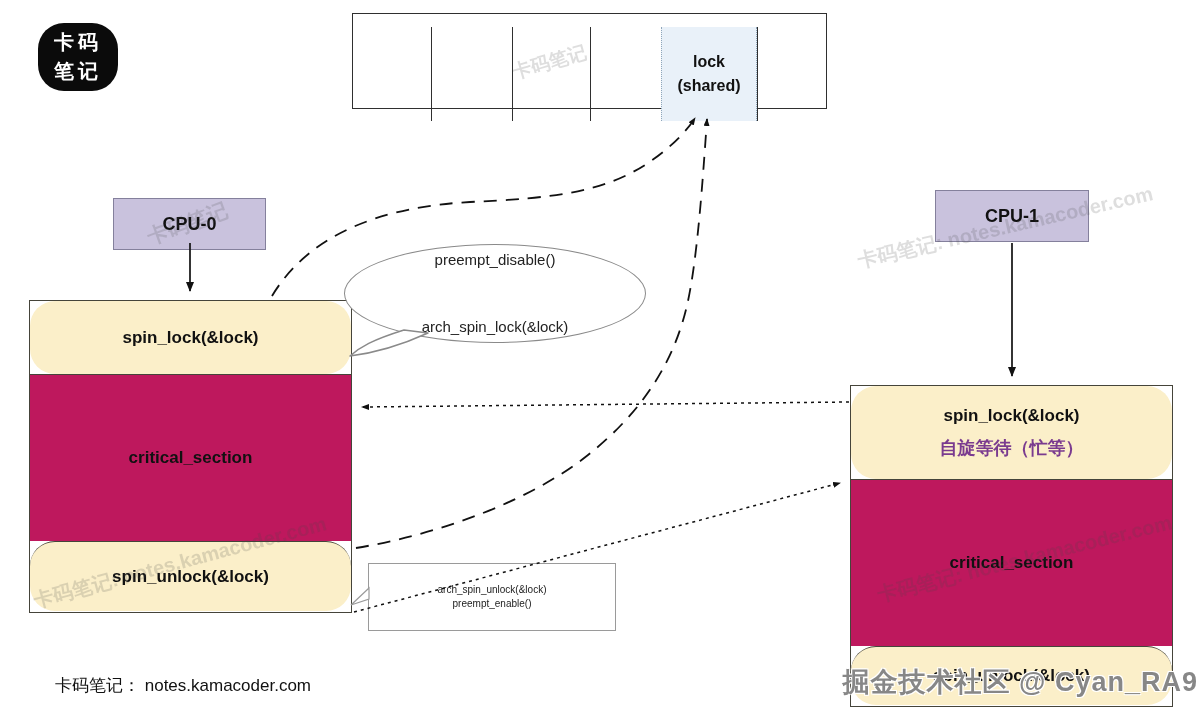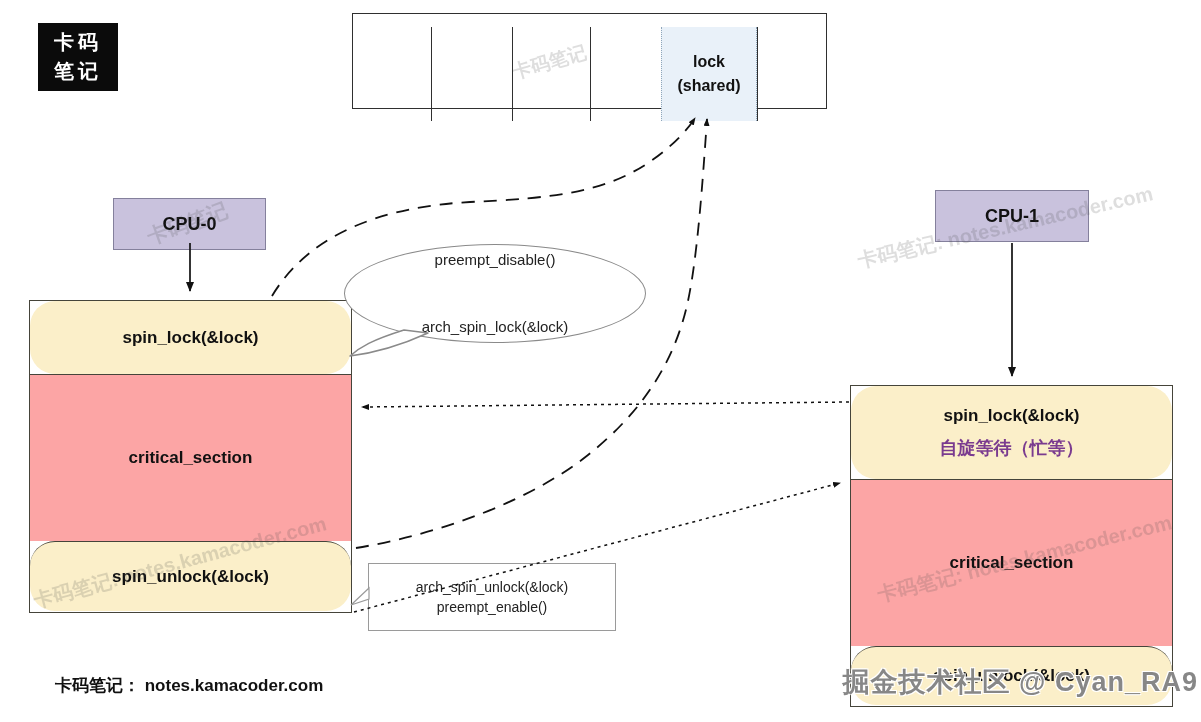--- a/index.html
+++ b/index.html
@@ -5,21 +5,21 @@
   html,body{margin:0;padding:0;background:#fff;}
   body{font-family:"Liberation Sans","DejaVu Sans",sans-serif;}
   #canvas{position:relative;width:1201px;height:722px;background:#ffffff;overflow:hidden;}
 
   .abs{position:absolute;}
 
   
   .badge{left:38px;top:23px;width:80px;height:68px;background:#0b0b0b;color:#fff;
          display:flex;flex-direction:column;align-items:center;justify-content:center;
          font-weight:bold;font-size:20px;line-height:1.45;letter-spacing:4px;
-         font-family:"DejaVu Serif","Liberation Serif",serif;}
+         font-family:"DejaVu Serif","Liberation Serif",serif;border-radius:26px;}
 
   
   .memory{left:352px;top:13px;width:475px;height:96px;border:1.6px solid #2f2f2f;box-sizing:border-box;background:#fff;}
   .cell{position:absolute;top:13px;height:100%;border-left:1.4px solid #2f2f2f;box-sizing:border-box;}
   .cell.first{border-left:none;}
   .cell.lock{background:#e9f1f9;border-left:1.4px dotted #8fa6ba;border-right:1.4px dotted #8fa6ba;
              display:flex;flex-direction:column;align-items:center;justify-content:center;
              font-weight:bold;font-size:16px;color:#111;line-height:1.5;}
 
   .ramlabel{left:855px;top:50px;width:136px;height:29px;background:#ffff9c;border:1.2px solid #b9b878;
@@ -31,41 +31,41 @@
   .cpu0{left:113px;top:198px;width:153px;text-align:right;}
   .cpu1{left:935px;top:190px;width:154px;}
 
   .stack{box-sizing:border-box;border:1.6px solid #45443a;background:#fff;}
   .lstack{left:29px;top:300px;width:323px;height:313px;}
   .rstack{left:850px;top:385px;width:323px;height:322px;}
   .row{box-sizing:border-box;display:flex;flex-direction:column;align-items:center;justify-content:center;
        font-weight:bold;font-size:17px;color:#111;border-top:1.5px solid #45443a;}
   .row.first{border-top:none;}
   .row.yellow{background:#fbefc9;border-radius:25px;}
-  .row.cream{background:#fca5a5;text-align:right;}
+  .row.cream{background:#be185d;text-align:right;}
   .subnote{color:#7a3b8f;font-size:18px;margin-top:10px;font-weight:bold;}
 
   
   .bubble{left:344px;top:244px;width:300px;height:97px;background:#fff;border:1.5px solid #8a8a8a;
           border-radius:50%;display:flex;flex-direction:column;align-items:center;justify-content:center;
           font-size:15px;color:#222;line-height:1.5;z-index:20;gap:44px;}
   
   .callout{left:368px;top:563px;width:248px;height:68px;background:#fff;border:1.2px solid #9a9a9a;
            box-sizing:border-box;display:flex;flex-direction:column;align-items:center;justify-content:center;
-           font-size:14px;color:#222;line-height:1.45;z-index:20;}
+           font-size:10px;color:#222;line-height:1.45;z-index:20;}
 
   
   .wm{color:rgba(70,70,70,0.18);font-weight:bold;white-space:nowrap;z-index:5;transform-origin:left center;}
   .wm-mem{left:513px;top:60px;font-size:19px;transform:rotate(-16deg);}
   .wm-cpu0{left:148px;top:224px;font-size:21px;transform:rotate(-20deg);}
   .wm-cpu1{left:858px;top:248px;font-size:20px;transform:rotate(-13deg);}
   .wm-left{left:34px;top:588px;font-size:20px;transform:rotate(-15deg);}
   .wm-right{left:878px;top:582px;font-size:20px;transform:rotate(-14deg);}
 
-  .footer-site{left:55px;top:674px;font-weight:bold;font-size:17px;color:#111;z-index:30;}
+  .footer-site{left:55px;top:674px;font-weight:normal;font-size:17px;color:#111;z-index:30;}
   .credit{left:838px;top:664px;width:360px;text-align:right;font-weight:bold;font-size:27px;
           color:rgba(125,125,125,0.92);z-index:60;letter-spacing:1px;
           text-shadow:1px 1px 0 #fff,-1px -1px 0 #fff,1px -1px 0 #fff,-1px 1px 0 #fff;}
 
   svg.overlay{position:absolute;left:0;top:0;width:1201px;height:722px;z-index:40;pointer-events:none;}
 </style>
 </head>
 <body>
 
 <div id="canvas">

